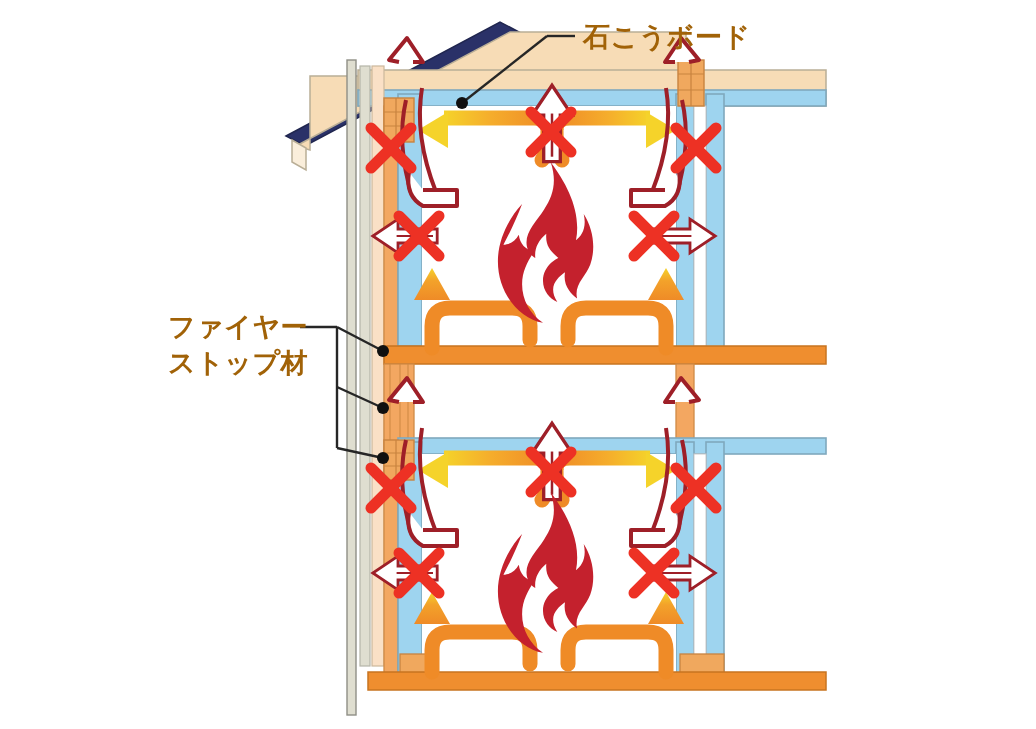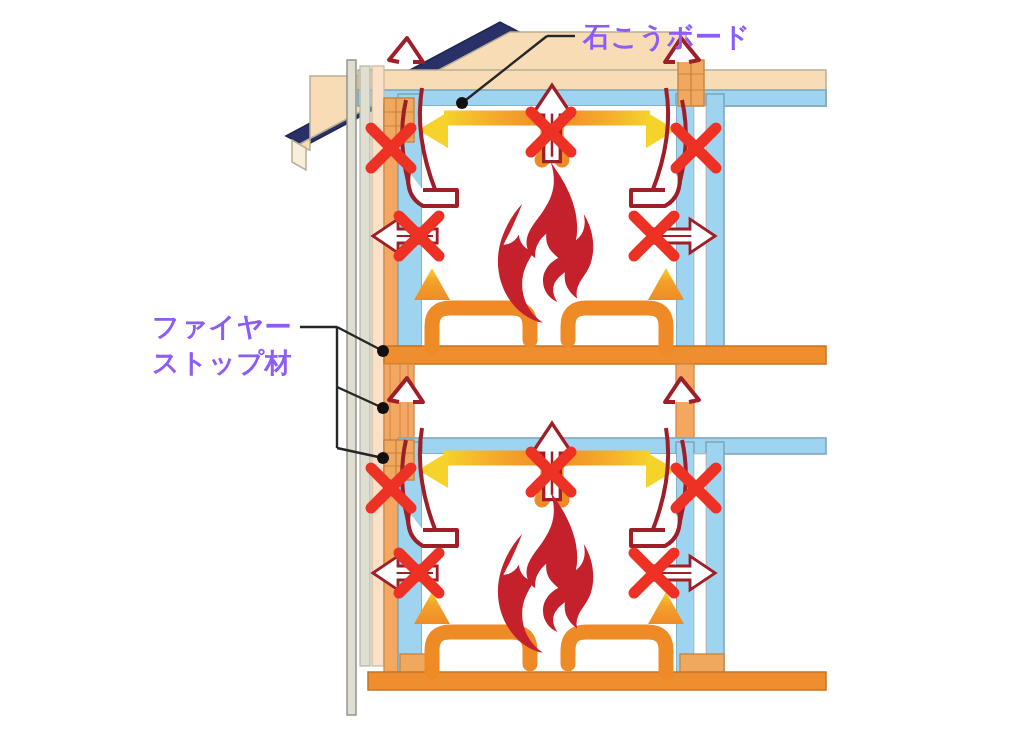--- a/index.html
+++ b/index.html
@@ -1,23 +1,23 @@
 <!DOCTYPE html>
 <html><head>
 <meta charset="utf-8">
 <style>
   html,body{margin:0;padding:0;background:#ffffff;}
   body{width:1036px;height:729px;overflow:hidden;
        font-family:"Liberation Sans","DejaVu Sans",sans-serif;}
   #stage{position:relative;width:1036px;height:729px;background:#fff;}
   #stage svg{position:absolute;left:0;top:0;}
-  .lbl{position:absolute;font-weight:700;color:#8b5cf6;letter-spacing:.5px;
+  .lbl{position:absolute;font-weight:700;color:#a16207;letter-spacing:.5px;
        white-space:pre-line;line-height:1.32;}
   #label-gypsum{left:583px;top:20px;font-size:27px;}
-  #label-firestop{left:152px;top:310px;font-size:27px;}
+  #label-firestop{left:168px;top:310px;font-size:27px;}
 </style>
 </head>
 <body>
 
 <div id="stage">
 
 <svg width="1036" height="729" viewBox="0 0 1036 729">
 
   <defs>
     <linearGradient id="gLeft" x1="1" y1="0" x2="0" y2="0">

